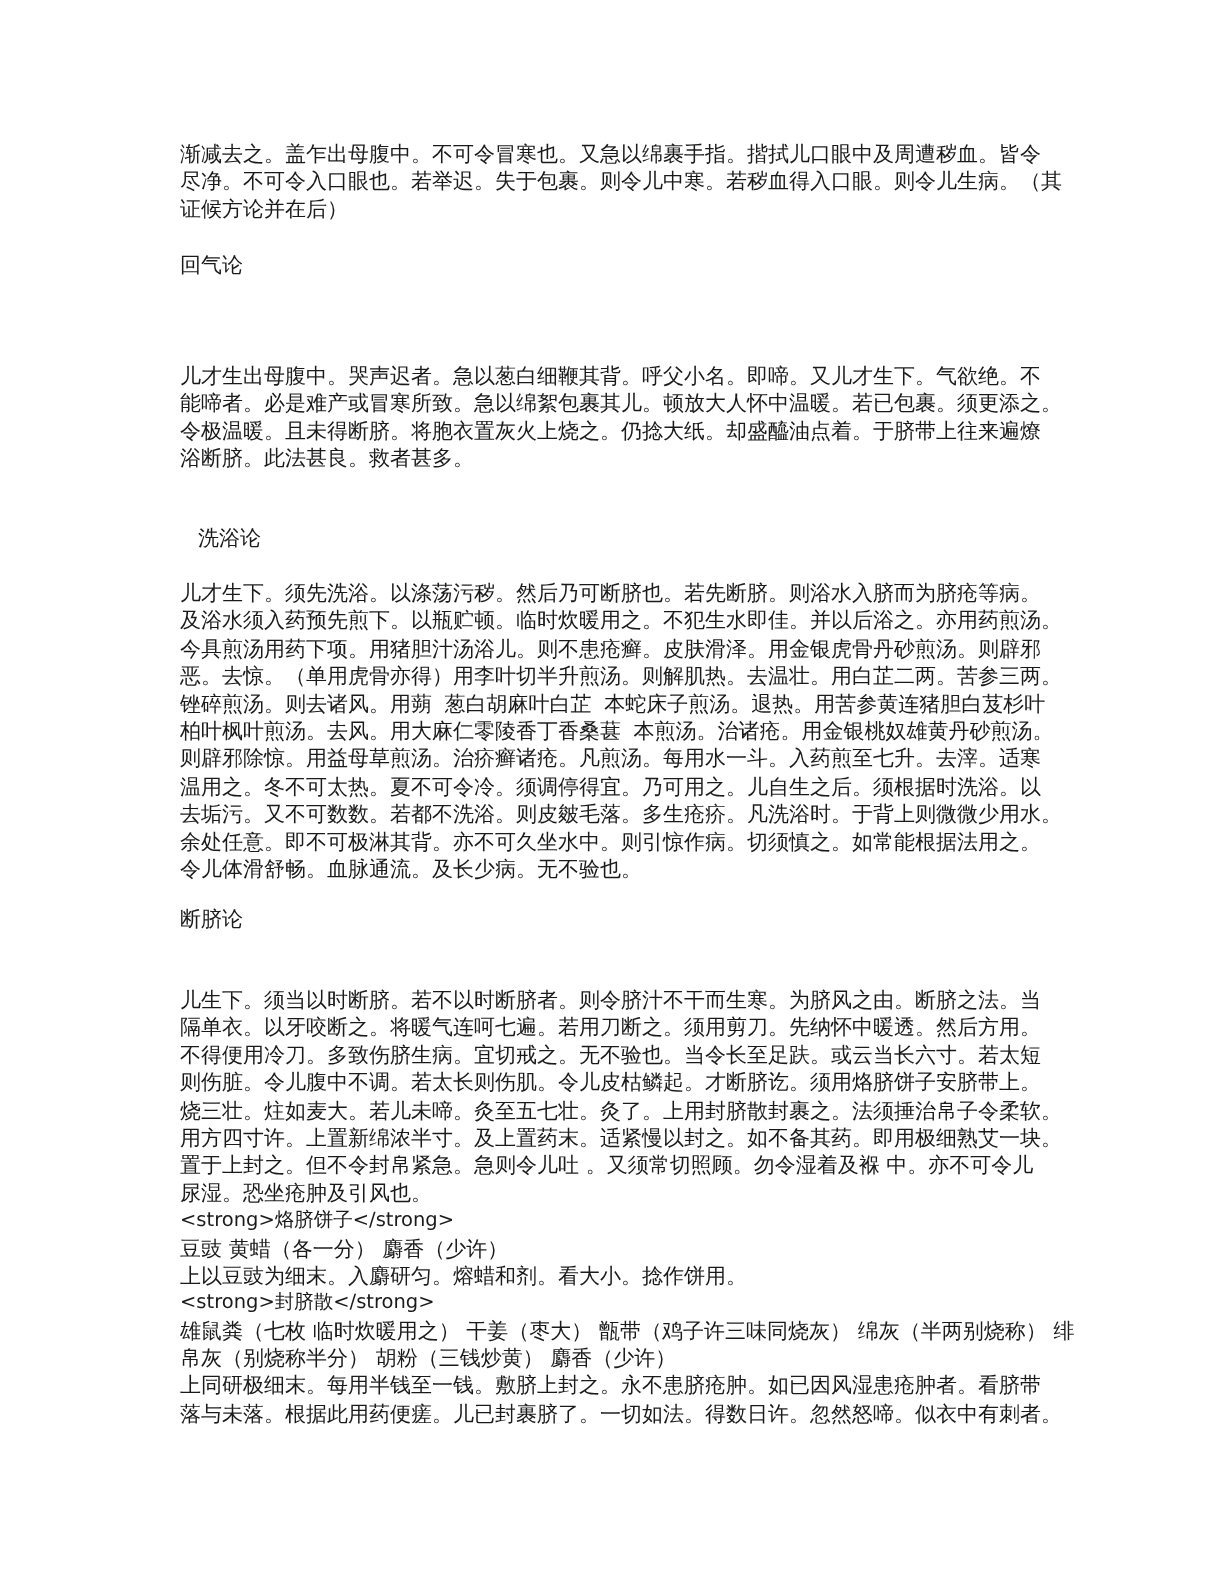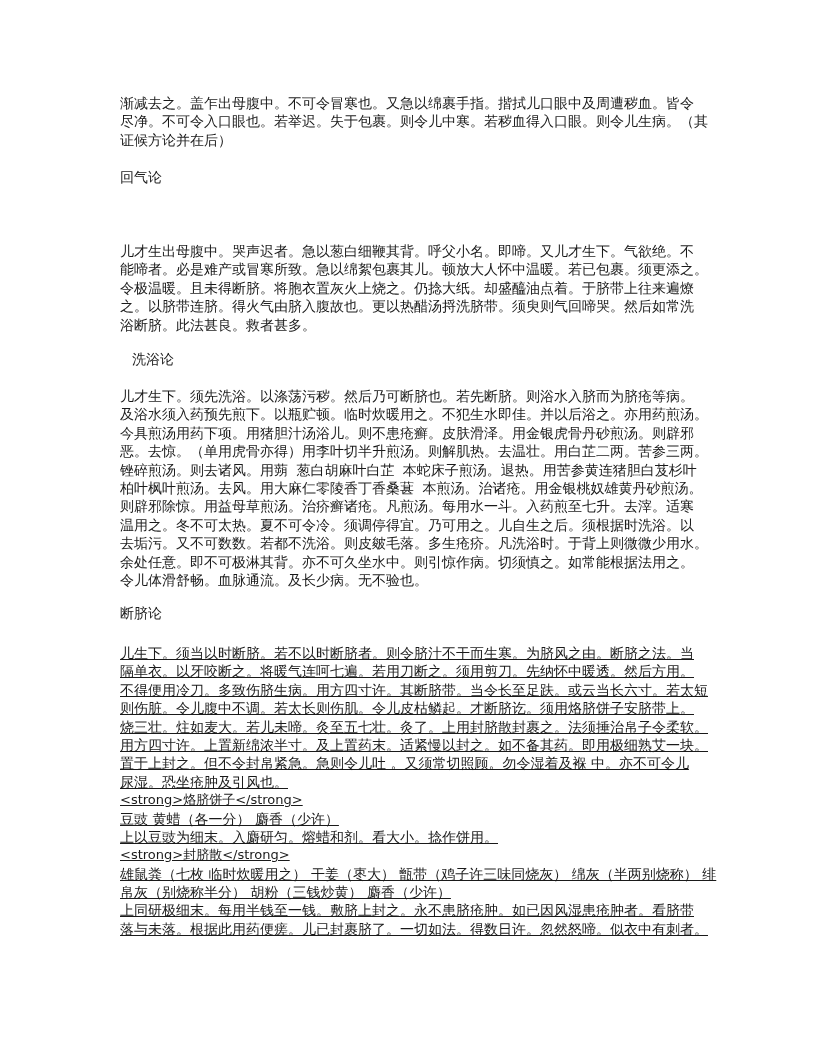--- a/index.html
+++ b/index.html
@@ -51,21 +51,20 @@
     <span class="line">尽净。不可令入口眼也。若举迟。失于包裹。则令儿中寒。若秽血得入口眼。则令儿生病。（其</span>
     <span class="line">证候方论并在后）</span>
   </div>
 
   <div class="block heading" style="top:168px;">回气论</div>
 
   <div class="block" style="top:222px;margin-top:20px;">
     <span class="line">儿才生出母腹中。哭声迟者。急以葱白细鞭其背。呼父小名。即啼。又儿才生下。气欲绝。不</span>
     <span class="line">能啼者。必是难产或冒寒所致。急以绵絮包裹其儿。顿放大人怀中温暖。若已包裹。须更添之。</span>
     <span class="line">令极温暖。且未得断脐。将胞衣置灰火上烧之。仍捻大纸。却盛醯油点着。于脐带上往来遍燎</span>
-    <span class="line">之。以脐带连脐。得火气由脐入腹故也。更以热醋汤捋洗脐带。须臾则气回啼哭。然后如常洗</span>
     <span class="line">浴断脐。此法甚良。救者甚多。</span>
   </div>
 
   <div class="block heading" style="top:350px;margin-left:12px;">洗浴论</div>
 
   <div class="block" style="top:388px;font-family:Liberation Mono, monospace;">
     <span class="line">儿才生下。须先洗浴。以涤荡污秽。然后乃可断脐也。若先断脐。则浴水入脐而为脐疮等病。</span>
     <span class="line">及浴水须入药预先煎下。以瓶贮顿。临时炊暖用之。不犯生水即佳。并以后浴之。亦用药煎汤。</span>
     <span class="line">今具煎汤用药下项。用猪胆汁汤浴儿。则不患疮癣。皮肤滑泽。用金银虎骨丹砂煎汤。则辟邪</span>
     <span class="line">恶。去惊。（单用虎骨亦得）用李叶切半升煎汤。则解肌热。去温壮。用白芷二两。苦参三两。</span>
@@ -73,24 +72,24 @@
     <span class="line">柏叶枫叶煎汤。去风。用大麻仁零陵香丁香桑葚 本煎汤。治诸疮。用金银桃奴雄黄丹砂煎汤。</span>
     <span class="line">则辟邪除惊。用益母草煎汤。治疥癣诸疮。凡煎汤。每用水一斗。入药煎至七升。去滓。适寒</span>
     <span class="line">温用之。冬不可太热。夏不可令冷。须调停得宜。乃可用之。儿自生之后。须根据时洗浴。以</span>
     <span class="line">去垢污。又不可数数。若都不洗浴。则皮皴毛落。多生疮疥。凡洗浴时。于背上则微微少用水。</span>
     <span class="line">余处任意。即不可极淋其背。亦不可久坐水中。则引惊作病。切须慎之。如常能根据法用之。</span>
     <span class="line">令儿体滑舒畅。血脉通流。及长少病。无不验也。</span>
   </div>
 
   <div class="block heading" style="top:604px;">断脐论</div>
 
-  <div class="block" style="top:644px;text-decoration:underline;">
+  <div class="block" style="top:658px;">
     <span class="line">儿生下。须当以时断脐。若不以时断脐者。则令脐汁不干而生寒。为脐风之由。断脐之法。当</span>
     <span class="line">隔单衣。以牙咬断之。将暖气连呵七遍。若用刀断之。须用剪刀。先纳怀中暖透。然后方用。</span>
-    <span class="line">不得便用冷刀。多致伤脐生病。用方四寸许。其断脐带。当令长至足趺。或云当长六寸。若太短</span>
+    <span class="line">不得便用冷刀。多致伤脐生病。宜切戒之。无不验也。当令长至足趺。或云当长六寸。若太短</span>
     <span class="line">则伤脏。令儿腹中不调。若太长则伤肌。令儿皮枯鳞起。才断脐讫。须用烙脐饼子安脐带上。</span>
     <span class="line">烧三壮。炷如麦大。若儿未啼。灸至五七壮。灸了。上用封脐散封裹之。法须捶治帛子令柔软。</span>
     <span class="line">用方四寸许。上置新绵浓半寸。及上置药末。适紧慢以封之。如不备其药。即用极细熟艾一块。</span>
     <span class="line">置于上封之。但不令封帛紧急。急则令儿吐 。又须常切照顾。勿令湿着及褓 中。亦不可令儿</span>
     <span class="line">尿湿。恐坐疮肿及引风也。</span>
     <span class="line raw-tag">&lt;strong&gt;烙脐饼子&lt;/strong&gt;</span>
     <span class="line">豆豉 黄蜡（各一分） 麝香（少许）</span>
     <span class="line">上以豆豉为细末。入麝研匀。熔蜡和剂。看大小。捻作饼用。</span>
     <span class="line raw-tag">&lt;strong&gt;封脐散&lt;/strong&gt;</span>
     <span class="line">雄鼠粪（七枚 临时炊暖用之） 干姜（枣大） 甑带（鸡子许三味同烧灰） 绵灰（半两别烧称） 绯</span>

